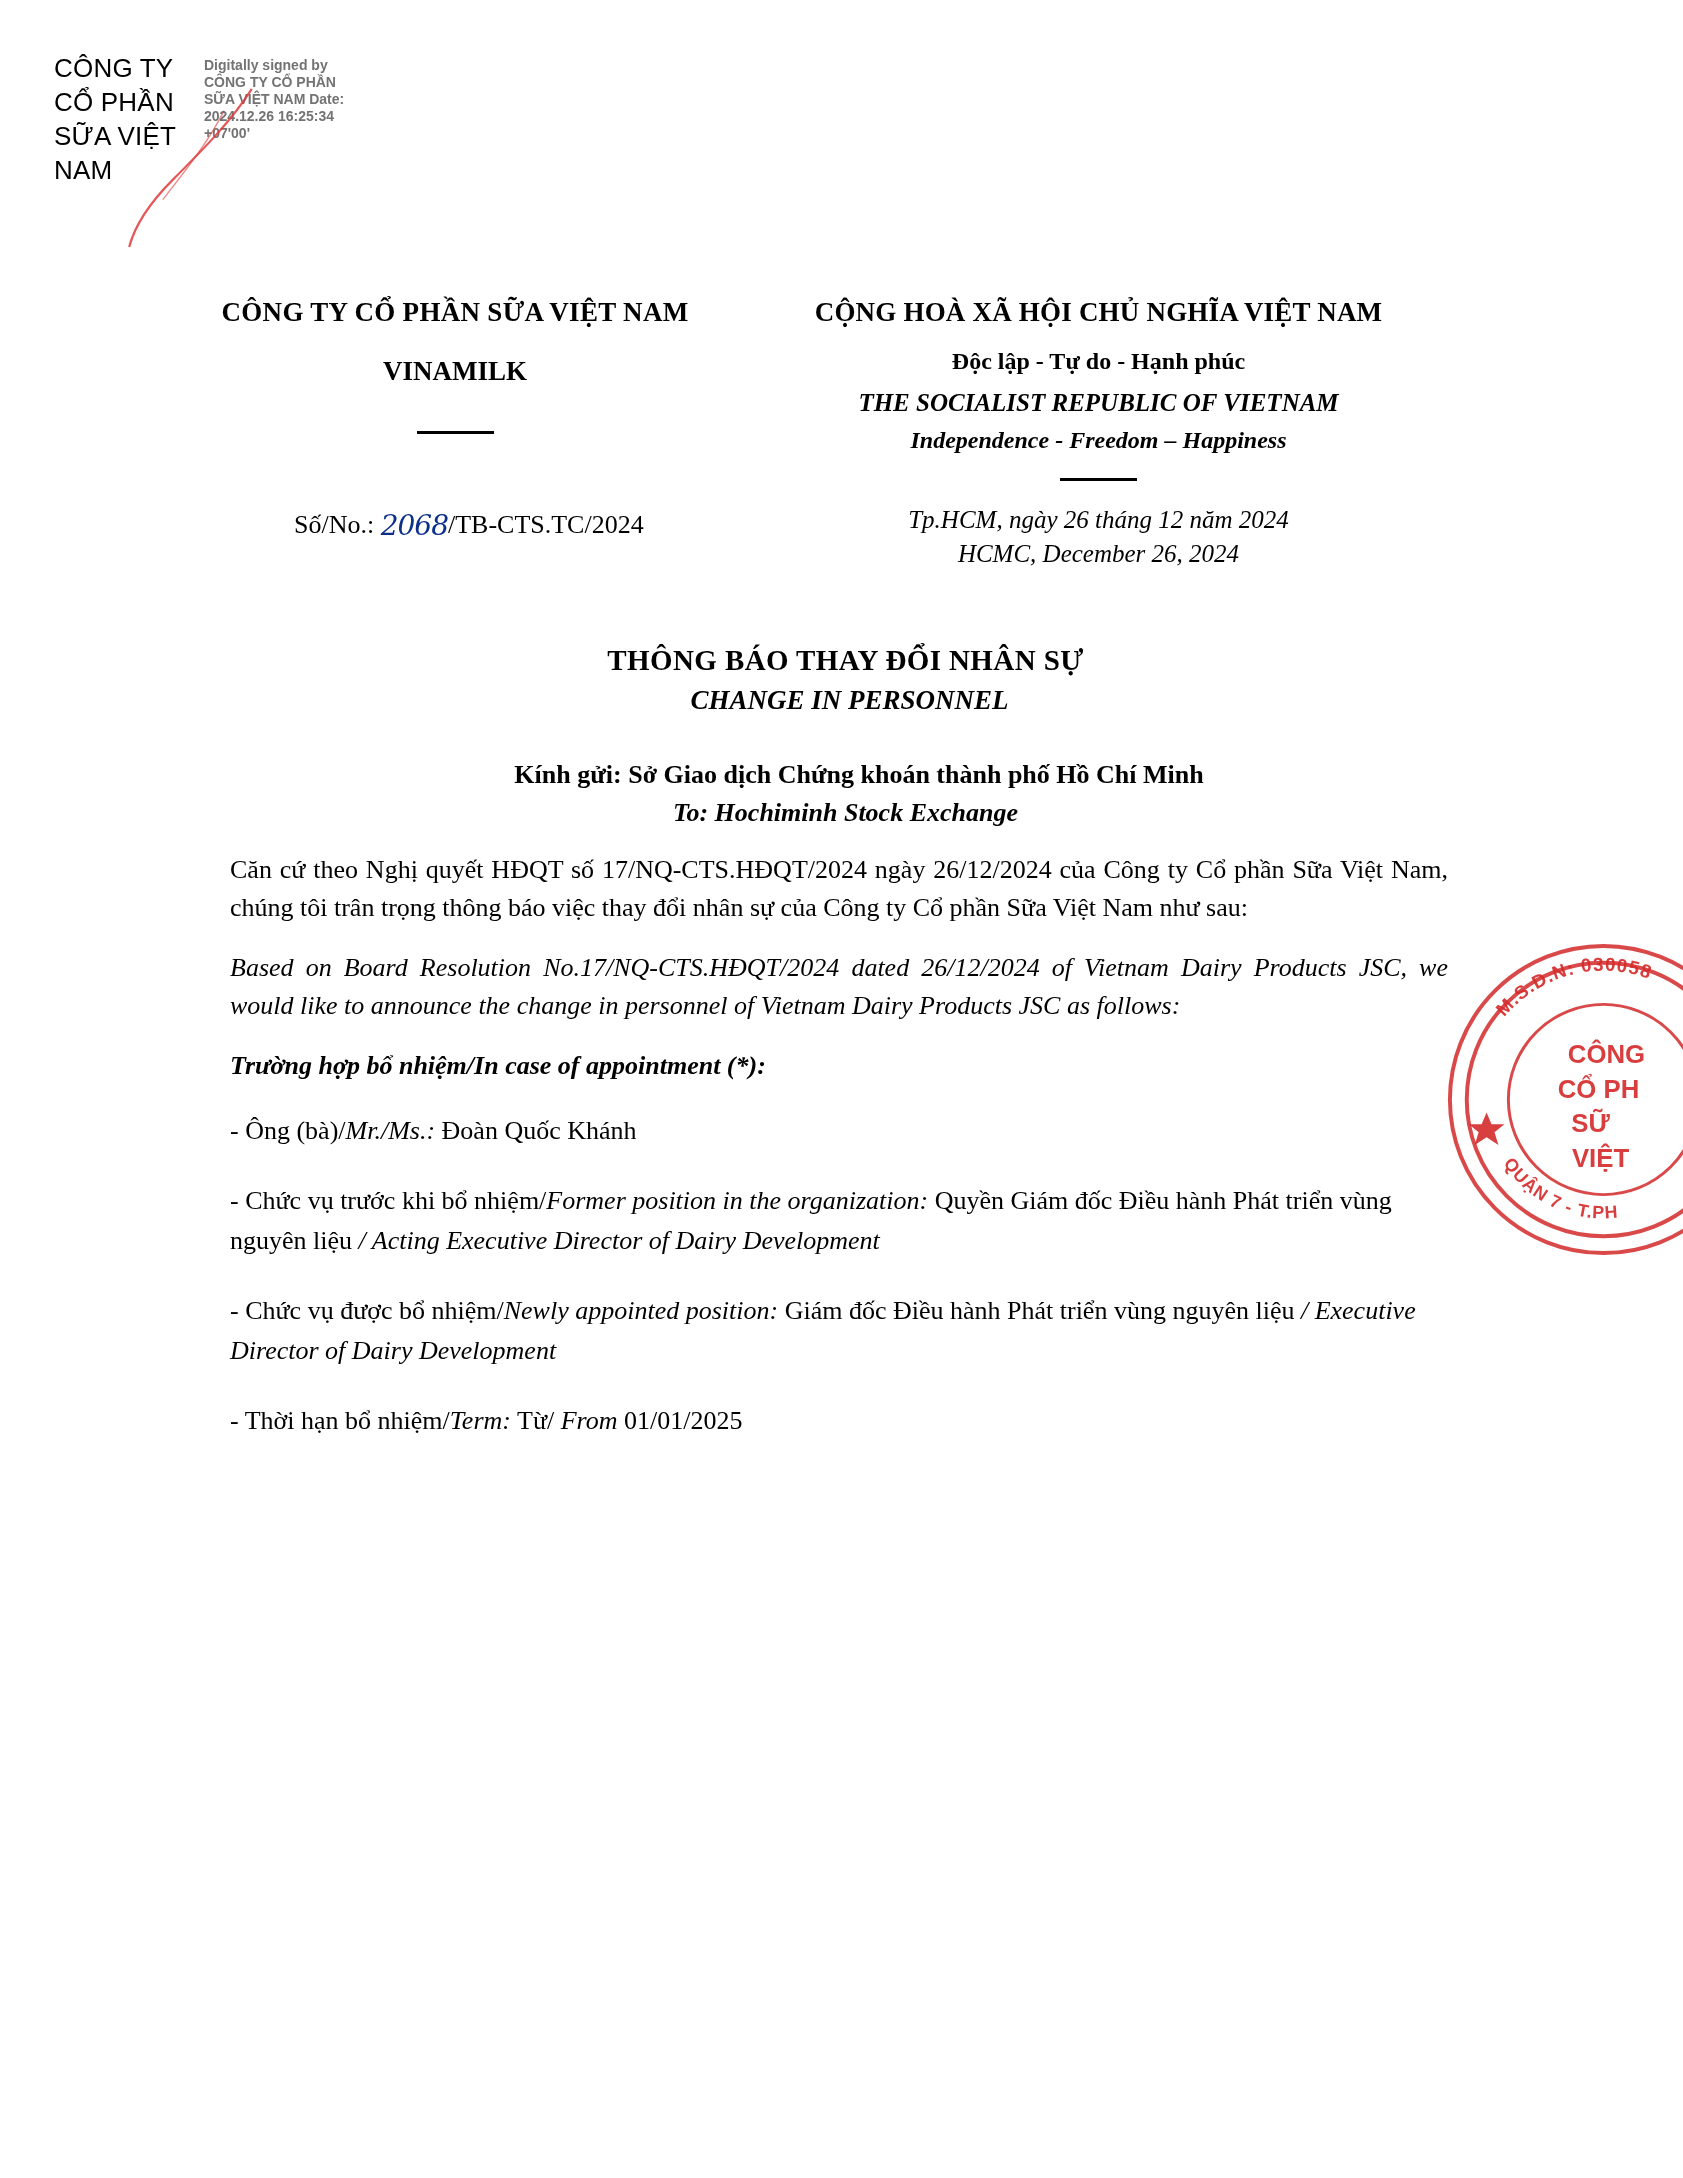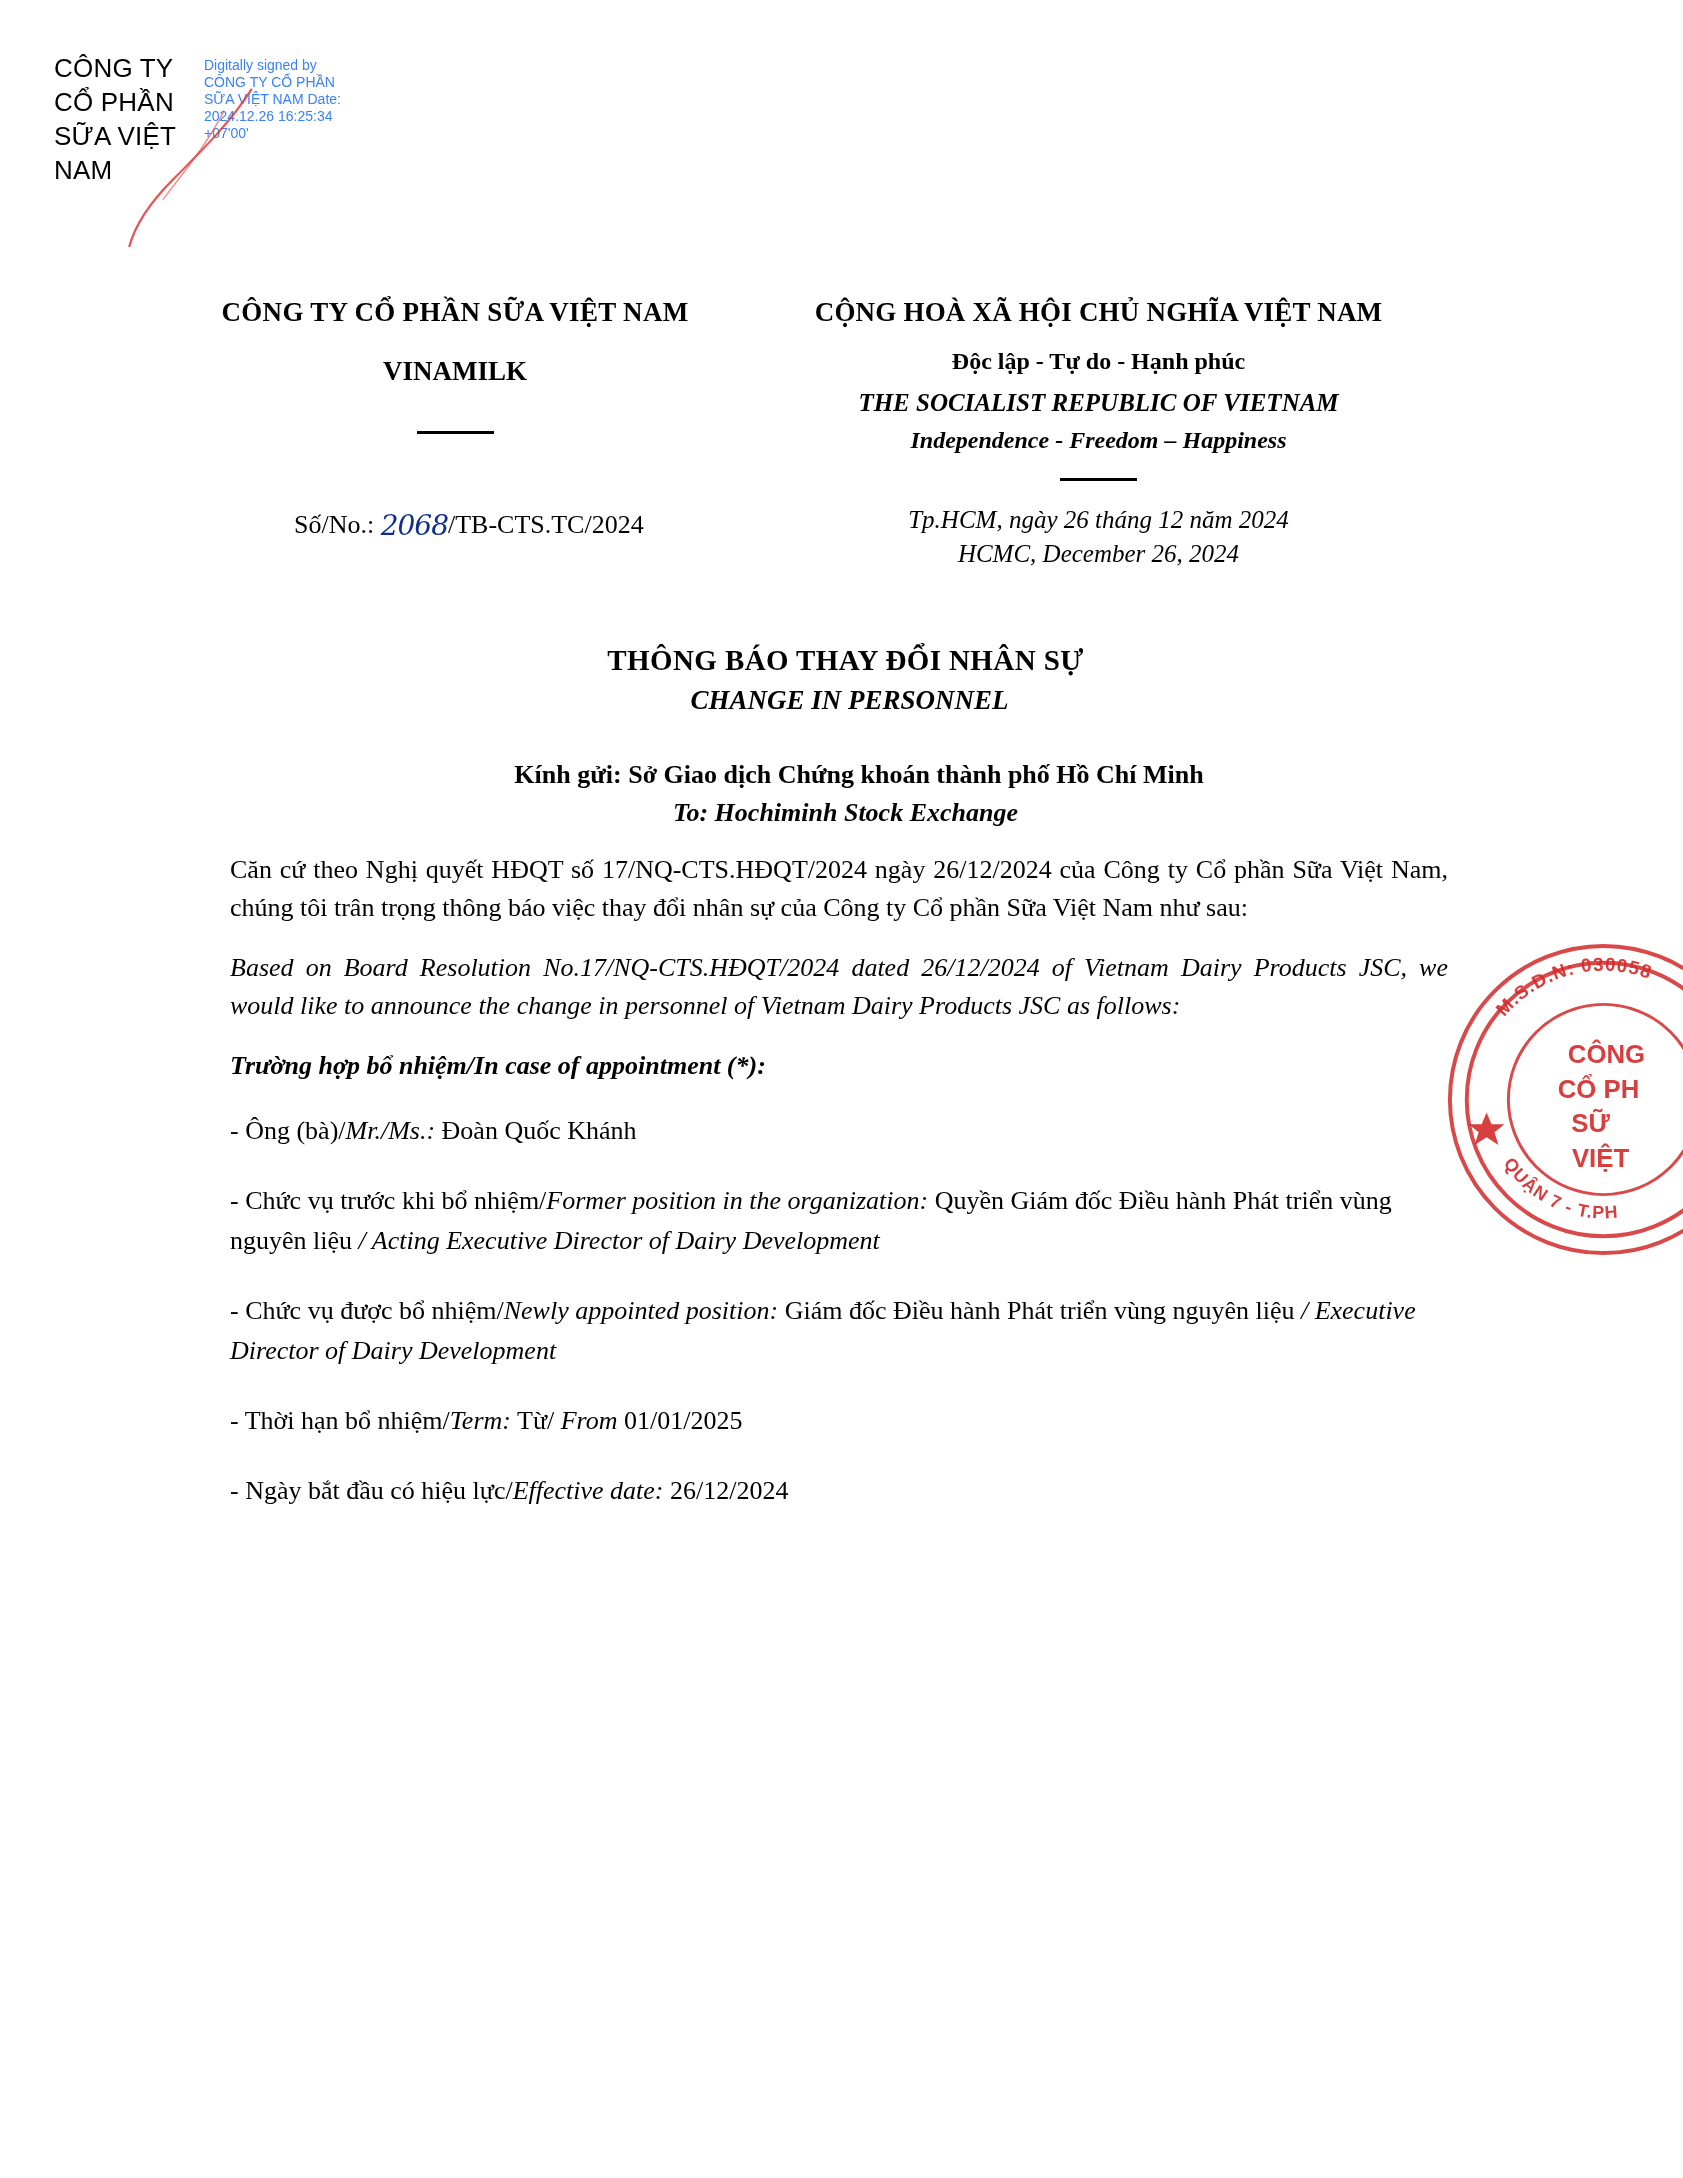--- a/index.html
+++ b/index.html
@@ -36,21 +36,22 @@
     letter-spacing: 0.2px;
   }
   .sig-meta {
     position: absolute;
     top: 6px;
     left: 150px;
     width: 158px;
     font-family: "Liberation Sans", sans-serif;
     font-size: 14px;
     line-height: 17px;
-    color: #3b82f6;
+    color: #737373;
+    font-weight: bold;
   }
   .sig-swoosh {
     position: absolute;
     top: 30px;
     left: 59px;
     width: 149px;
     height: 173px;
     pointer-events: none;
   }
 
@@ -279,23 +280,20 @@
   </div>
 
   <div class="item">
     <span>- Chức vụ được bổ nhiệm/</span><span class="it">Newly appointed position:</span><span> Giám đốc Điều hành Phát triển vùng nguyên liệu </span><span class="it">/ Executive Director of Dairy Development</span>
   </div>
 
   <div class="item">
     <span>- Thời hạn bổ nhiệm/</span><span class="it">Term:</span><span> Từ/ </span><span class="it">From </span><span>01/01/2025</span>
   </div>
 
-  <div class="item">
-    <span>- Ngày bắt đầu có hiệu lực/</span><span class="it">Effective date:</span><span> 26/12/2024</span>
-  </div>
 </div>
 
 <svg class="seal" viewBox="0 0 330 330">
   <g fill="none" stroke="#d42a2a" stroke-width="4" opacity="0.85">
     <circle cx="165" cy="165" r="155"></circle>
     <circle cx="165" cy="165" r="138"></circle>
     <circle cx="165" cy="165" r="96" stroke-width="3"></circle>
   </g>
   <path id="sealTop" d="M 35 165 A 130 130 0 0 1 295 165" fill="none"></path>
   <path id="sealBot" d="M 45 165 A 120 120 0 0 0 285 165" fill="none"></path>

